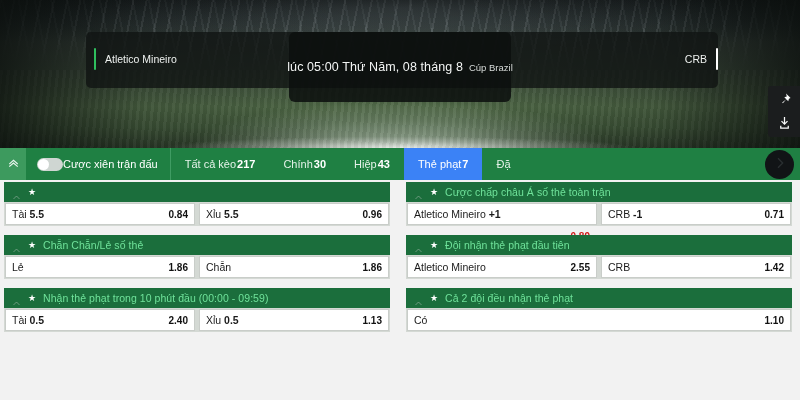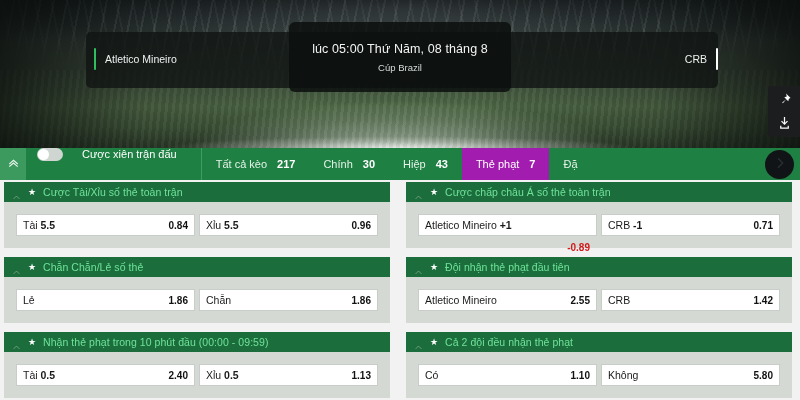--- a/index.html
+++ b/index.html
@@ -63,26 +63,26 @@
 
   .match-strip {
     position: absolute;
     left: 86px; top: 32px;
     width: 632px; height: 56px;
     background: rgba(16,20,19,.80);
     border-radius: 5px;
   }
   .center-card {
     position: absolute;
-    left: 289px; top: 22px;
+    left: 289px; top: 32px;
     width: 222px; height: 70px;
     background: rgba(12,15,14,.86);
     border-radius: 6px;
     display: flex;
-    flex-direction: column;
+    flex-direction: row;
     align-items: center;
     justify-content: center;
     gap: 6px;
   }
   .kickoff {
     color: #f3f5f4;
     font-size: 12.5px;
     letter-spacing: .1px;
     white-space: nowrap;
   }
@@ -138,22 +138,23 @@
     background: #3d9a5e;
     display: flex;
     align-items: center;
     justify-content: center;
     flex: 0 0 26px;
   }
   .collapse-btn svg { fill: none; stroke: #e9f5ee; stroke-width: 2.1; stroke-linecap: square; }
 
   .parlay {
     display: flex;
-    gap: 19px;
-    padding: 0 24px 0 11px;
+    align-items: center;
+    gap: 0;
+    padding: 0 12px 0 11px;
     border-right: 1px solid #3f9c63;
     flex: 0 0 auto;
   }
   .switch {
     width: 26px; height: 13px;
     border-radius: 7px;
     background: #cfd6d2;
     position: relative;
     flex: 0 0 26px;
   }
@@ -170,30 +171,30 @@
   .tabs {
     display: flex;
     align-items: stretch;
     flex: 1 1 auto;
     min-width: 0;
   }
   .tab {
     display: flex;
     align-items: center;
     justify-content: center;
-    gap: 10px;
+    gap: 1px;
     padding: 0 14px;
     color: #e4f2e9;
     font-size: 11px;
     white-space: nowrap;
     flex: 0 0 auto;
   }
   .tab .cnt { font-weight: bold; color: #ffffff; }
   .tab.active {
-    background: #a21caf;
+    background: #3b82f6;
     color: #ffffff;
   }
   .tab.active .cnt { color: #ffffff; }
 
   .cursor-blob {
     position: absolute;
     right: 6px; top: 2px;
     width: 29px; height: 29px;
     border-radius: 50%;
     background: #111416;
@@ -241,21 +242,21 @@
   .market-title {
     color: #6fe29a;
     font-size: 10.5px;
     white-space: nowrap;
     letter-spacing: .05px;
   }
 
   .outcomes {
     display: flex;
     gap: 4px;
-    padding: 12px;
+    padding: 1px;
   }
   .outcome {
     flex: 1 1 0;
     min-width: 0;
     height: 22px;
     background: #ffffff;
     border: 1px solid #c9cdc9;
     display: flex;
     align-items: center;
     justify-content: space-between;
@@ -364,21 +365,20 @@
   </div>
 </div>
 
 <div class="markets">
     <div class="market col-left">
       <div class="market-head">
         <span class="caret"><svg width="9" height="9" viewBox="0 0 24 24">
             <path d="M4 16l8-8 8 8"></path>
           </svg></span>
         <span class="star">★</span>
-        <span class="market-title">Cược Tài/Xỉu số thẻ toàn trận</span>
       </div>
       <div class="outcomes">
         <div class="outcome">
           <span class="sel"><span>Tài</span> <span class="hcp">5.5</span></span>
           <span class="odds">0.84</span>
         </div>
         <div class="outcome">
           <span class="sel"><span>Xỉu</span> <span class="hcp">5.5</span></span>
           <span class="odds">0.96</span>
         </div>
@@ -466,19 +466,15 @@
             <path d="M4 16l8-8 8 8"></path>
           </svg></span>
         <span class="star">★</span>
         <span class="market-title">Cả 2 đội đều nhận thẻ phạt</span>
       </div>
       <div class="outcomes">
         <div class="outcome">
           <span class="sel"><span>Có</span></span>
           <span class="odds">1.10</span>
         </div>
-        <div class="outcome">
-          <span class="sel"><span>Không</span></span>
-          <span class="odds">5.80</span>
-        </div>
       </div>
     </div>
   </div>
 
 </body></html>

